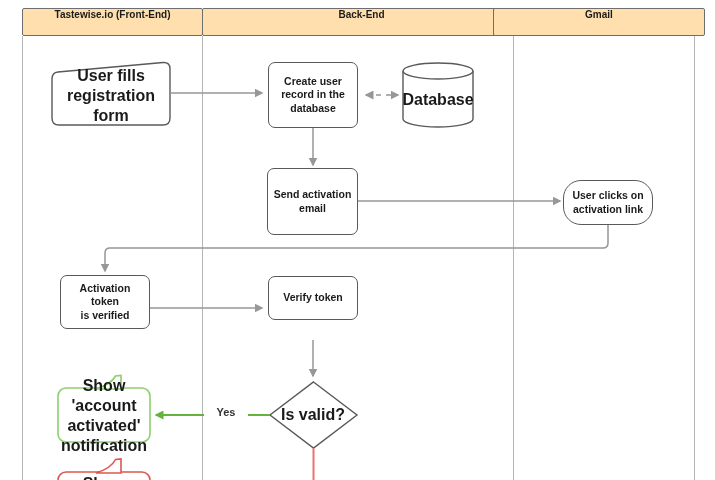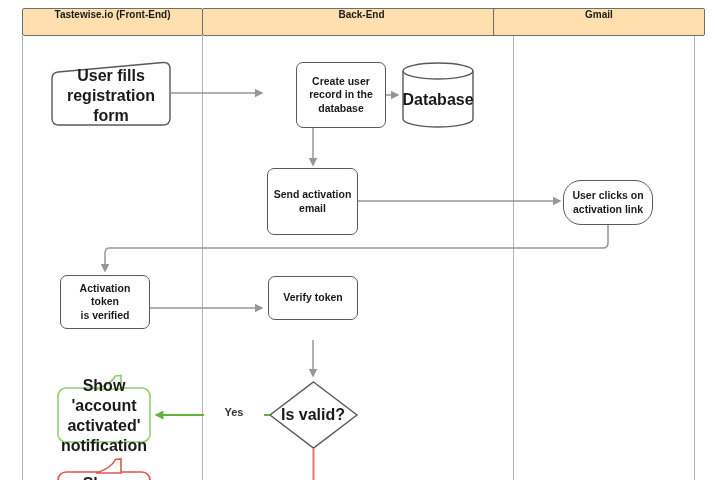--- a/index.html
+++ b/index.html
@@ -20,21 +20,21 @@
     display:flex;align-items:center;justify-content:center;text-align:center;
     font-size:10.5px;font-weight:bold;color:#1a1a1a;line-height:1.25;
     white-space:pre-line;padding:2px 4px;
   }
   .txt{
     position:absolute;display:flex;align-items:center;justify-content:center;
     text-align:center;font-size:16px;font-weight:bold;color:#1a1a1a;
     line-height:1.25;white-space:pre-line;pointer-events:none;
   }
   .edge-label{
-    position:absolute;background:#fff;padding:0 16px;
+    position:absolute;background:#fff;padding:0 8px;
     font-size:11px;font-weight:bold;color:#333;text-align:center;
   }
   svg{position:absolute;left:0;top:0;}
 </style>
 </head>
 <body>
 
 <div class="canvas">
 
   <div class="lane-cell" style="left:22px;width:181px;">
@@ -79,21 +79,21 @@
     <path d="M366,95 H398" fill="none" style="stroke:var(--connector)" stroke-width="1.5" stroke-dasharray="5,5" marker-start="url(#mg)" marker-end="url(#mg)"></path>
     <path d="M313,128 V165" fill="none" style="stroke:var(--connector)" stroke-width="1.5" marker-end="url(#mg)"></path>
     <path d="M358,201 H560" fill="none" style="stroke:var(--connector)" stroke-width="1.5" marker-end="url(#mg)"></path>
     <path d="M608,224 V243 Q608,248 603,248 H110 Q105,248 105,253 V271" fill="none" style="stroke:var(--connector)" stroke-width="1.5" marker-end="url(#mg)"></path>
     <path d="M150,308 H262" fill="none" style="stroke:var(--connector)" stroke-width="1.5" marker-end="url(#mg)"></path>
     <path d="M313,340 V376" fill="none" style="stroke:var(--connector)" stroke-width="1.5" marker-end="url(#mg)"></path>
     <path d="M270,415 H156" fill="none" style="stroke:var(--green_line)" stroke-width="1.8" marker-end="url(#mgr)"></path>
     <path d="M313.5,448 V481" fill="none" style="stroke:var(--red_line)" stroke-width="2"></path>
   </svg>
 
-  <div class="node" style="left:268px;top:62px;width:90px;height:66px;margin-left:28px;"><span>Create user
+  <div class="node" style="left:268px;top:62px;width:90px;height:66px;"><span>Create user
 record in the
 database</span></div>
 
   <div class="node" style="left:267px;top:168px;width:91px;height:67px;"><span>Send activation
 email</span></div>
 
   <div class="node" style="left:563px;top:180px;width:90px;height:45px;border-radius:18px;"><span>User clicks on
 activation link</span></div>
 
   <div class="node" style="left:60px;top:275px;width:90px;height:54px;"><span>Activation token

